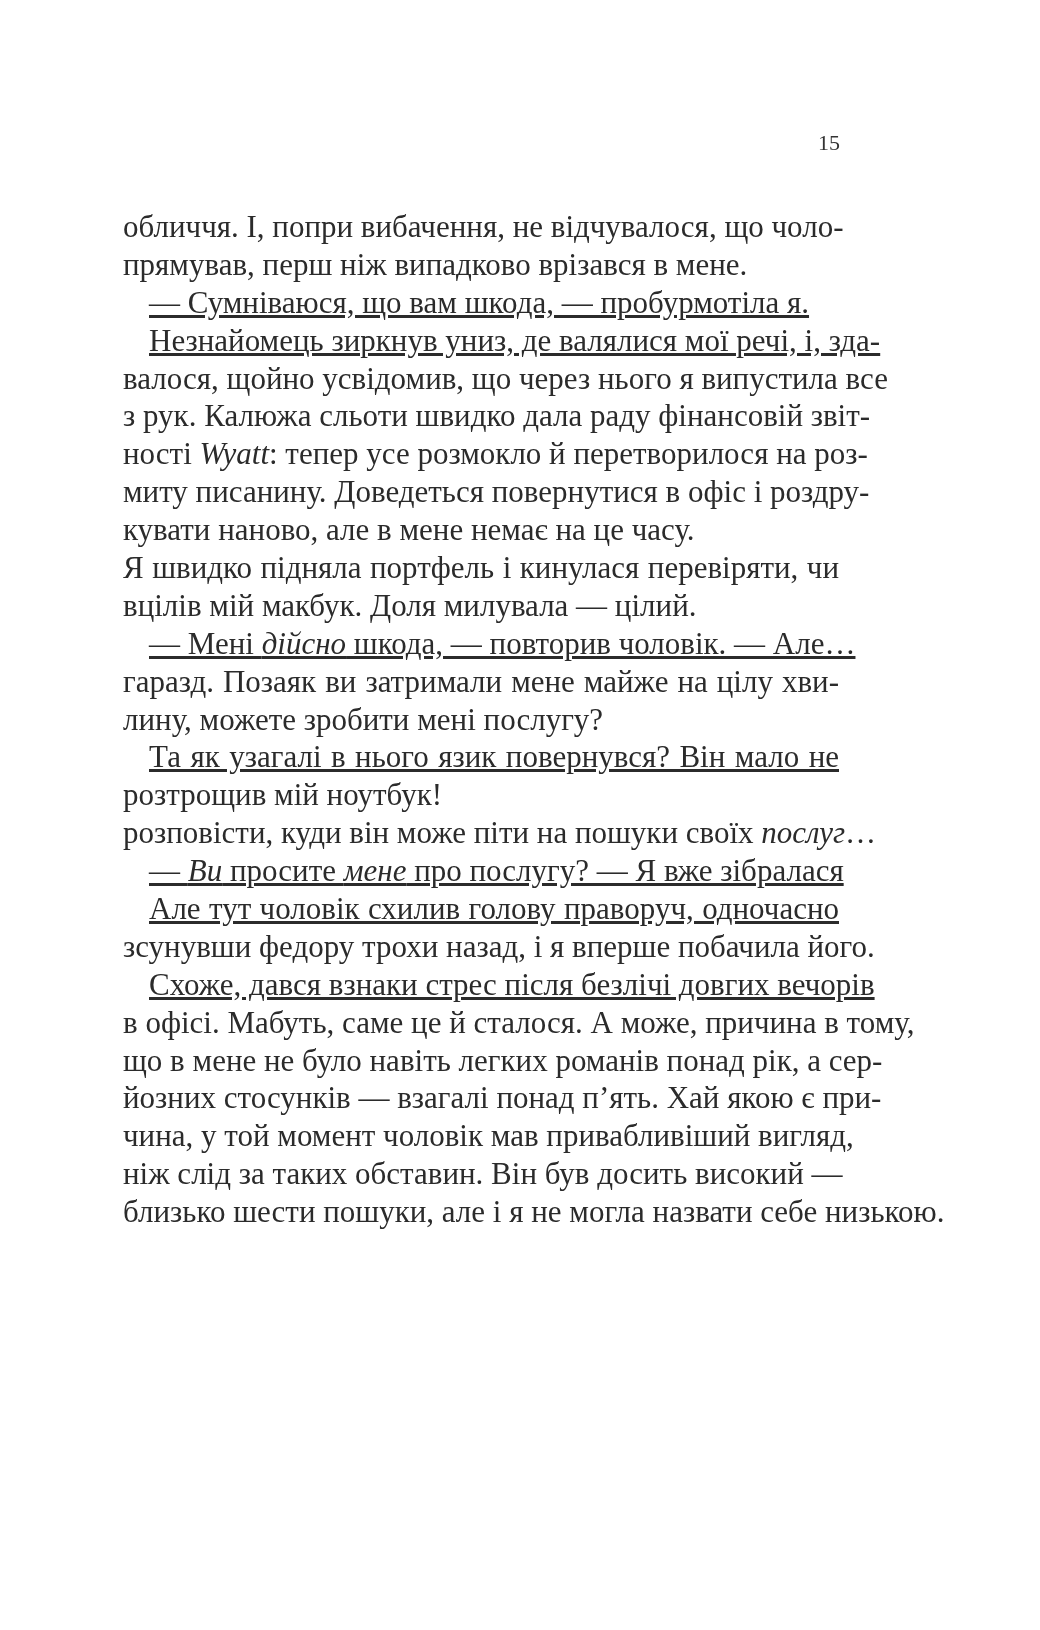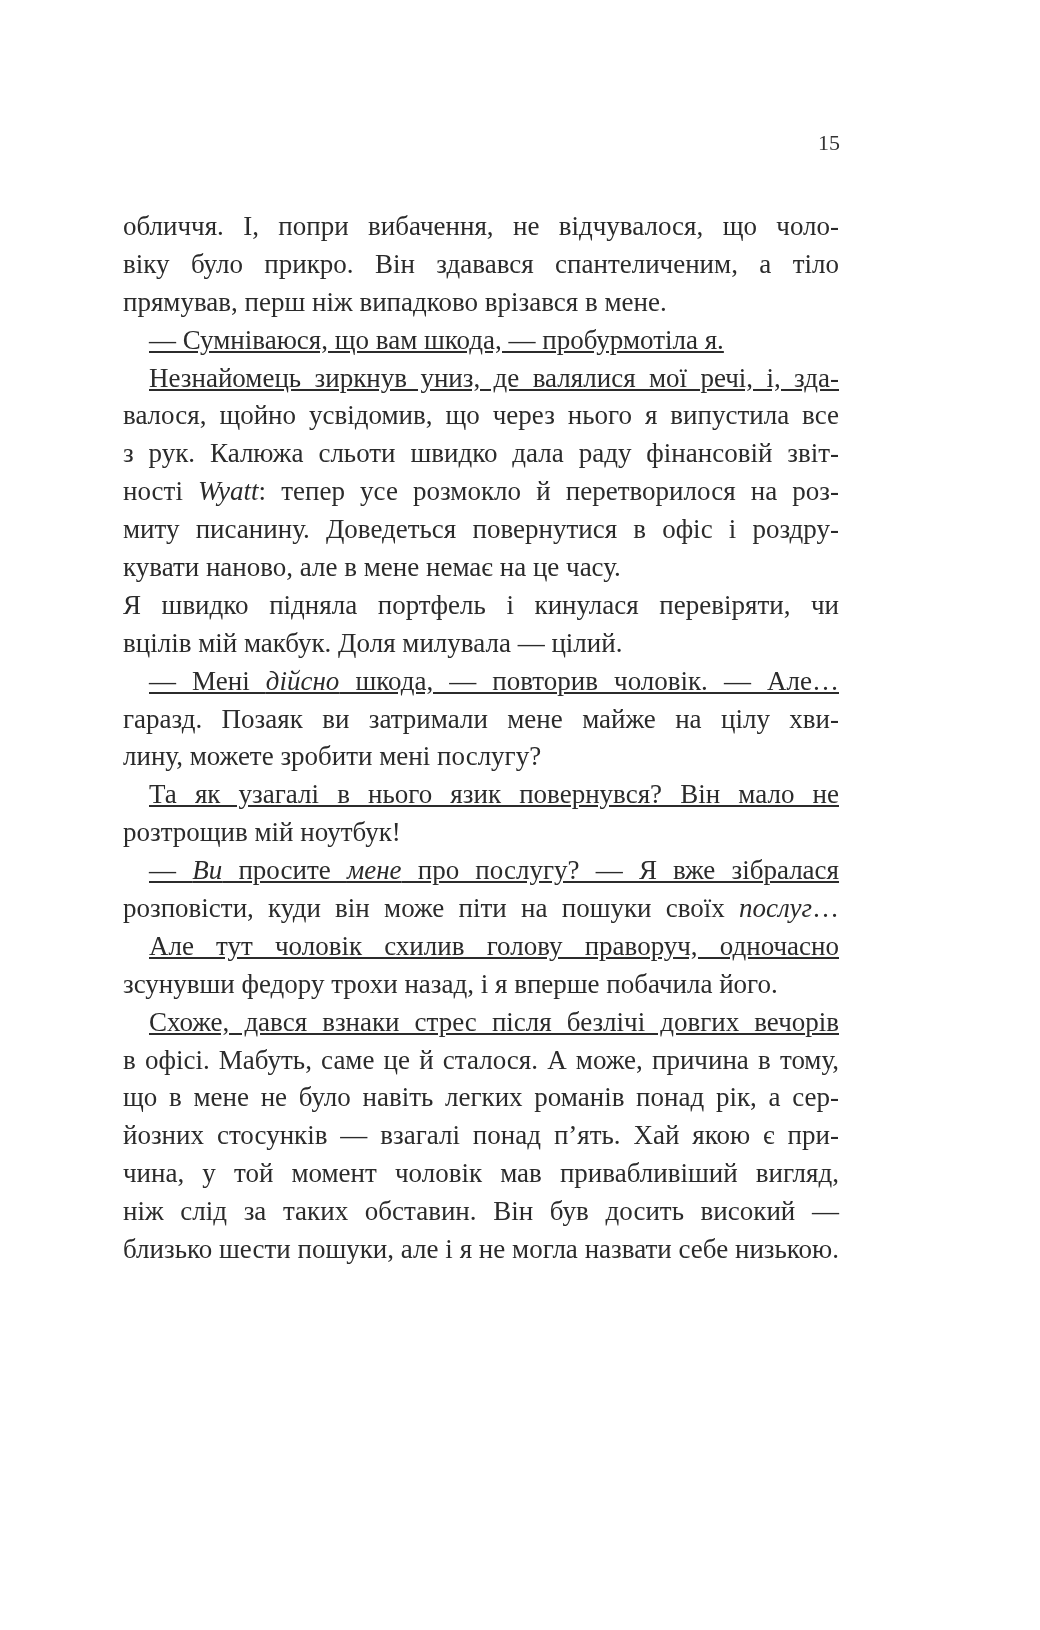--- a/index.html
+++ b/index.html
@@ -1,50 +1,49 @@
 <!DOCTYPE html>
 <html><head>
 <meta charset="utf-8">
 <style>
   html, body { margin: 0; padding: 0; background: #ffffff; }
   body { width: 1040px; height: 1630px; position: relative; overflow: hidden;
          font-family: "Liberation Serif", "DejaVu Serif", serif; color: #2b2b2b; }
   .page-number { position: absolute; top: 130px; left: 800px; width: 40px; text-align: right;
                  font-family: Liberation Serif, serif; font-size: 22px; color: #333; }
   .body-text { position: absolute; top: 208px; left: 123px; width: 716px; }
-  .line { height: 37.9px; line-height: 37.9px; font-size: 27px; white-space: nowrap;
+  .line { height: 37.9px; line-height: 37.9px; font-size: 31px; white-space: nowrap;
           text-align: justify; text-align-last: justify; display: block; }
   .line.last { text-align-last: left; }
   .line.indent { padding-left: 26px; text-decoration: underline; }
   .it { font-style: italic; }
 </style>
 </head>
 <body>
 
 <div class="page-number">15</div>
 <div class="body-text" id="body">
     <div class="line"><span>обличчя. І, попри вибачення, не відчувалося, що чоло-</span></div>
-    <div class="line"><span>віку було прикро. Він здавався спантеличеним, а тіло</span></div>
     <div class="line last"><span>прямував, перш ніж випадково врізався в мене.</span></div>
     <div class="line indent last"><span>— Сумніваюся, що вам шкода, — пробурмотіла я.</span></div>
     <div class="line indent"><span>Незнайомець зиркнув униз, де валялися мої речі, і, зда-</span></div>
     <div class="line"><span>валося, щойно усвідомив, що через нього я випустила все</span></div>
     <div class="line"><span>з рук. Калюжа сльоти швидко дала раду фінансовій звіт-</span></div>
     <div class="line"><span>ності </span><span class="it">Wyatt</span><span>: тепер усе розмокло й перетворилося на роз-</span></div>
     <div class="line"><span>миту писанину. Доведеться повернутися в офіс і роздру-</span></div>
     <div class="line last"><span>кувати наново, але в мене немає на це часу.</span></div>
     <div class="line"><span>Я швидко підняла портфель і кинулася перевіряти, чи</span></div>
     <div class="line last"><span>вцілів мій макбук. Доля милувала — цілий.</span></div>
     <div class="line indent"><span>— Мені </span><span class="it">дійсно</span><span> шкода, — повторив чоловік. — Але…</span></div>
     <div class="line"><span>гаразд. Позаяк ви затримали мене майже на цілу хви-</span></div>
     <div class="line last"><span>лину, можете зробити мені послугу?</span></div>
     <div class="line indent"><span>Та як узагалі в нього язик повернувся? Він мало не</span></div>
     <div class="line last"><span>розтрощив мій ноутбук!</span></div>
+    <div class="line"><span>розповісти, куди він може піти на пошуки своїх </span><span class="it">послуг</span><span>…</span></div>
     <div class="line indent"><span>— </span><span class="it">Ви</span><span> просите </span><span class="it">мене</span><span> про послугу? — Я вже зібралася</span></div>
-    <div class="line"><span>розповісти, куди він може піти на пошуки своїх </span><span class="it">послуг</span><span>…</span></div>
     <div class="line indent"><span>Але тут чоловік схилив голову праворуч, одночасно</span></div>
     <div class="line last"><span>зсунувши федору трохи назад, і я вперше побачила його.</span></div>
     <div class="line indent"><span>Схоже, дався взнаки стрес після безлічі довгих вечорів</span></div>
     <div class="line"><span>в офісі. Мабуть, саме це й сталося. А може, причина в тому,</span></div>
     <div class="line"><span>що в мене не було навіть легких романів понад рік, а сер-</span></div>
     <div class="line"><span>йозних стосунків — взагалі понад п’ять. Хай якою є при-</span></div>
     <div class="line"><span>чина, у той момент чоловік мав привабливіший вигляд,</span></div>
     <div class="line"><span>ніж слід за таких обставин. Він був досить високий —</span></div>
     <div class="line"><span>близько шести пошуки, але і я не могла назвати себе низькою.</span></div>
   </div>

